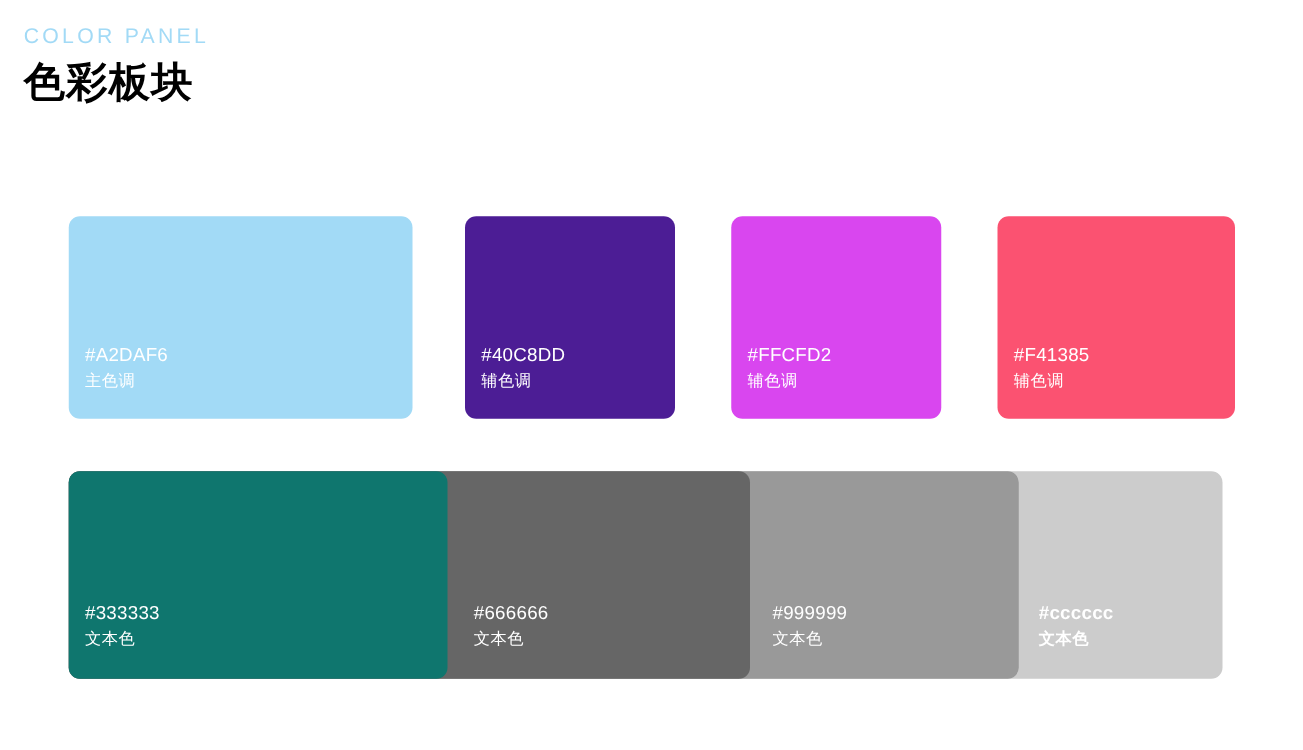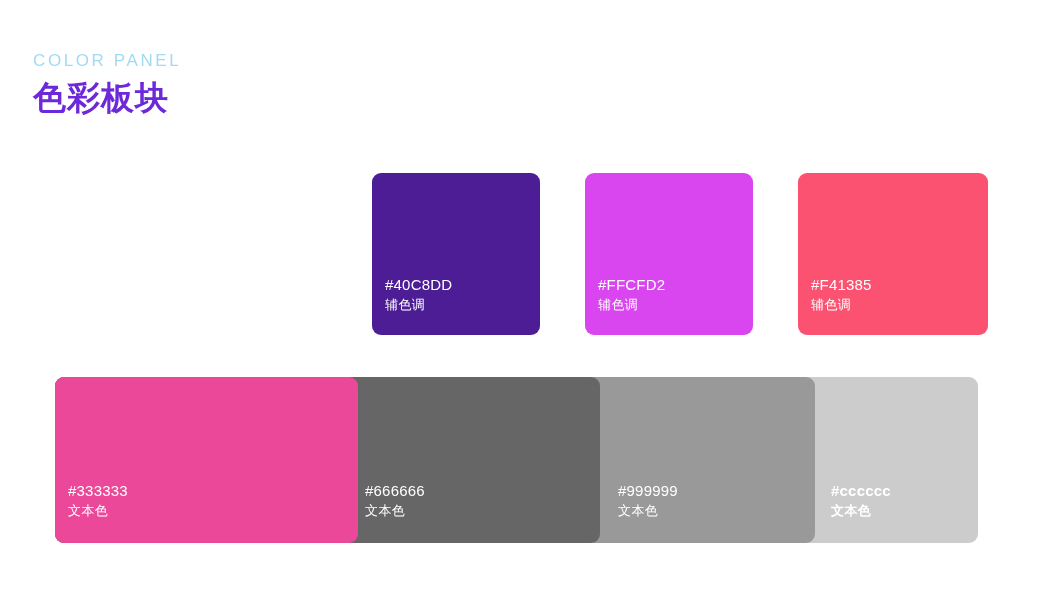--- a/index.html
+++ b/index.html
@@ -12,38 +12,37 @@
     height: 600px;
     position: relative;
     overflow: hidden;
     font-family: "Liberation Sans", "DejaVu Sans", sans-serif;
     -webkit-font-smoothing: antialiased;
   }
 
   
   #header {
     position: absolute;
-    left: 33px;
+    left: 19px;
     top: 18px;
     width: 600px;
-    margin-top: 32px;
   }
   #eyebrow {
     font-size: 17px;
     letter-spacing: 2.6px;
     color: #A2DAF6;
     font-weight: 400;
     line-height: 22px;
     white-space: nowrap;
   }
   #heading {
     margin-top: 6px;
     font-size: 33px;
     font-weight: 700;
-    color: #6d28d9;
+    color: #000000;
     letter-spacing: 1px;
     line-height: 40px;
     white-space: nowrap;
   }
 
   
   #palette-top {
     position: absolute;
     left: 0;
     top: 173px;
@@ -99,20 +98,26 @@
 </head>
 <body>
 
 <div id="header">
   <div id="eyebrow">COLOR PANEL</div>
   <div id="heading">色彩板块</div>
 </div>
 
 <div id="palette-top">
 
+  <div class="swatch-top" style="left:55px; width:275px; background:#A2DAF6;">
+    <div class="swatch-label">
+      <div class="swatch-hex">#A2DAF6</div>
+      <div class="swatch-role">主色调</div>
+    </div>
+  </div>
 
   <div class="swatch-top" style="left:372px; width:168px; background:#4c1d95;">
     <div class="swatch-label">
       <div class="swatch-hex">#40C8DD</div>
       <div class="swatch-role">辅色调</div>
     </div>
   </div>
 
   <div class="swatch-top" style="left:585px; width:168px; background:#d946ef;">
     <div class="swatch-label">
@@ -140,26 +145,26 @@
   </div>
 
   <div class="swatch-gray" style="width:760px; background:#999999; z-index:2;">
     <div class="swatch-label" style="left:563px;">
       <div class="swatch-hex">#999999</div>
       <div class="swatch-role">文本色</div>
     </div>
   </div>
 
   <div class="swatch-gray" style="width:545px; background:#666666; z-index:3;">
-    <div class="swatch-label" style="left:310px;">
+    <div class="swatch-label" style="left:324px;">
       <div class="swatch-hex">#666666</div>
       <div class="swatch-role">文本色</div>
     </div>
   </div>
 
-  <div class="swatch-gray" style="width:303px; background:#ec4899; z-index:4;">
+  <div class="swatch-gray" style="width:303px; background:#0f766e; z-index:4;">
     <div class="swatch-label" style="left:13px;">
       <div class="swatch-hex">#333333</div>
       <div class="swatch-role">文本色</div>
     </div>
   </div>
 
 </div>
 
 </body></html>

